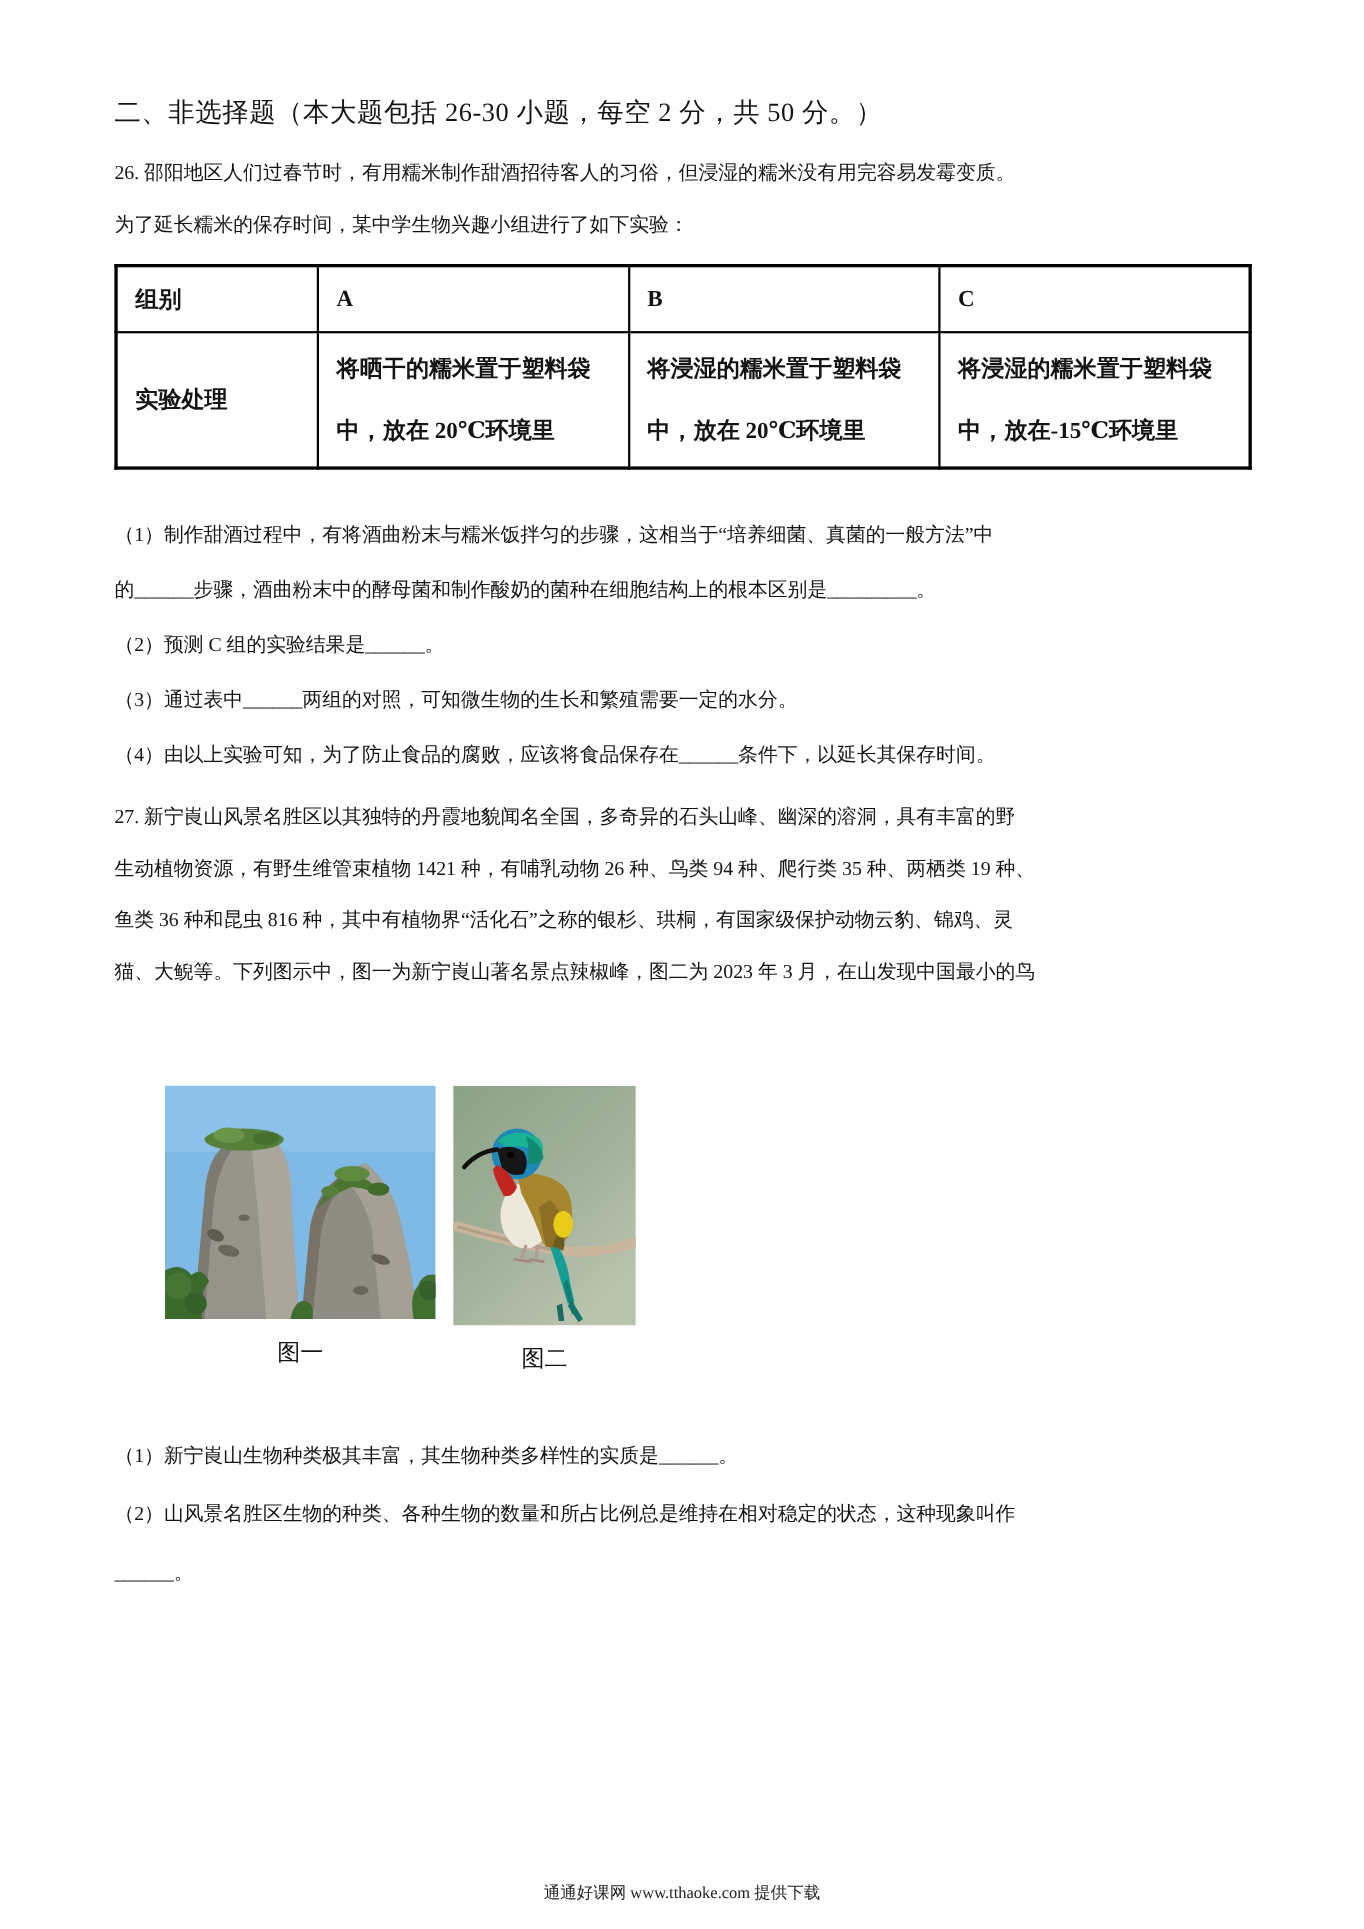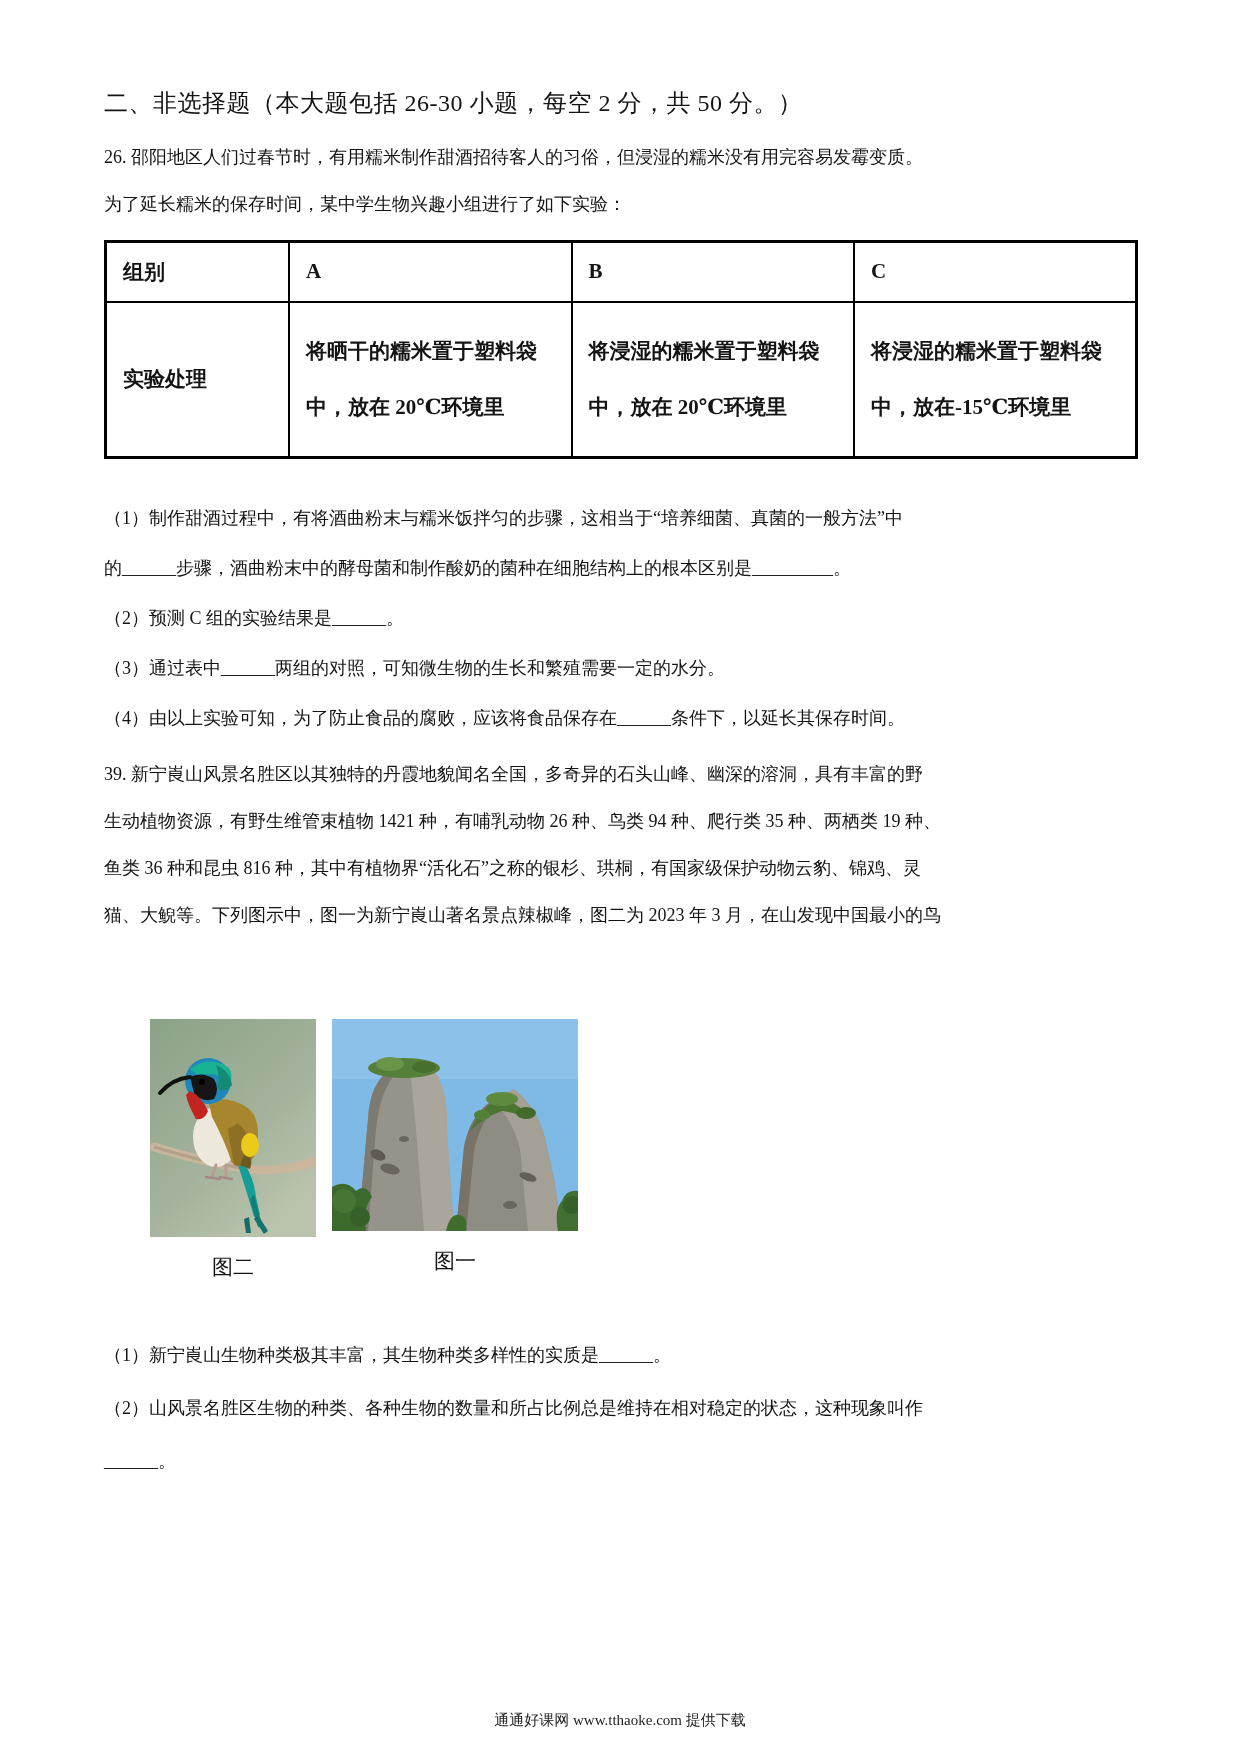--- a/index.html
+++ b/index.html
@@ -36,21 +36,21 @@
   .exp-table td {
     border: 2px solid #000;
     font-size: 21px;
     padding: 0 16px;
     vertical-align: middle;
     font-weight: bold;
   }
   .exp-table .col-label { width: 17.8%; }
   .exp-table .col-group { width: 27.4%; }
   .exp-table tr.row-head td { height: 60px; }
-  .exp-table tr.row-treat td { height: 156px; line-height: 56px; }
+  .exp-table tr.row-treat td { height: 124px; line-height: 56px; }
   .exp-table tr.row-result td { height: 112px; line-height: 46px; }
   .q26-questions { margin-top: 34px; }
   .q26-questions .para { line-height: 50px; }
   .q27-intro { margin-top: 8px; }
   .q27-intro .para { line-height: 47px; text-align: justify; }
   .figures-row {
     margin-top: 80px;
     margin-left: 46px;
     display: flex;
     align-items: flex-start;
@@ -102,27 +102,61 @@
 
   <div class="q26-questions">
     <p class="para">（1）制作甜酒过程中，有将酒曲粉末与糯米饭拌匀的步骤，这相当于“培养细菌、真菌的一般方法”中</p>
     <p class="para">的______步骤，酒曲粉末中的酵母菌和制作酸奶的菌种在细胞结构上的根本区别是_________。</p>
     <p class="para">（2）预测 C 组的实验结果是______。</p>
     <p class="para">（3）通过表中______两组的对照，可知微生物的生长和繁殖需要一定的水分。</p>
     <p class="para">（4）由以上实验可知，为了防止食品的腐败，应该将食品保存在______条件下，以延长其保存时间。</p>
   </div>
 
   <div class="q27-intro">
-    <p class="para">39. 新宁崀山风景名胜区以其独特的丹霞地貌闻名全国，多奇异的石头山峰、幽深的溶洞，具有丰富的野</p>
+    <p class="para">27. 新宁崀山风景名胜区以其独特的丹霞地貌闻名全国，多奇异的石头山峰、幽深的溶洞，具有丰富的野</p>
     <p class="para">生动植物资源，有野生维管束植物 1421 种，有哺乳动物 26 种、鸟类 94 种、爬行类 35 种、两栖类 19 种、</p>
     <p class="para">鱼类 36 种和昆虫 816 种，其中有植物界“活化石”之称的银杉、珙桐，有国家级保护动物云豹、锦鸡、灵</p>
     <p class="para">猫、大鲵等。下列图示中，图一为新宁崀山著名景点辣椒峰，图二为 2023 年 3 月，在山发现中国最小的鸟</p>
   </div>
 
   <div class="figures-row">
+    <div class="figure-box">
+      <svg class="figure-frame" width="246" height="212" viewBox="0 0 246 212" xmlns="http://www.w3.org/2000/svg">
+        <rect width="246" height="212" fill="#7fb9e6"></rect>
+        <rect width="246" height="60" fill="#8cc2ea"></rect>
+
+        <path d="M26,212 L36,100 Q38,62 60,50 Q90,40 104,56 Q114,68 114,102 L122,212 Z" fill="#96938a"></path>
+        <path d="M78,46 Q102,44 108,62 Q116,78 115,110 L122,212 L92,212 L84,110 Q80,70 78,46 Z" fill="#aba69b"></path>
+        <path d="M36,100 Q38,62 60,50 L66,52 Q48,70 44,110 L36,212 L26,212 Z" fill="#7d7a72"></path>
+        <ellipse cx="72" cy="49" rx="36" ry="10" fill="#55803a"></ellipse>
+        <ellipse cx="58" cy="45" rx="14" ry="7" fill="#6a9447"></ellipse>
+        <ellipse cx="92" cy="48" rx="12" ry="6" fill="#47702f"></ellipse>
+        <ellipse cx="46" cy="136" rx="8" ry="5" fill="#5f5b52" transform="rotate(25 46 136)"></ellipse>
+        <ellipse cx="58" cy="150" rx="10" ry="5" fill="#6a665c" transform="rotate(15 58 150)"></ellipse>
+        <ellipse cx="72" cy="120" rx="5" ry="3" fill="#6a665c"></ellipse>
+
+        <path d="M124,212 L132,128 Q138,96 160,82 L182,70 Q208,92 214,124 L222,160 L230,212 Z" fill="#8f8c83"></path>
+        <path d="M160,82 L182,70 Q208,92 214,124 L222,160 L230,212 L196,212 L188,130 Q180,98 160,82 Z" fill="#a5a096"></path>
+        <path d="M132,128 Q138,96 160,82 L166,86 Q148,102 142,132 L134,212 L124,212 Z" fill="#787267"></path>
+        <path d="M138,112 Q150,88 168,78 Q186,84 200,100 Q186,94 170,92 Q152,98 138,112 Z" fill="#4b7631"></path>
+        <ellipse cx="170" cy="80" rx="16" ry="7" fill="#5d8a3e"></ellipse>
+        <ellipse cx="194" cy="94" rx="10" ry="6" fill="#426b2b"></ellipse>
+        <ellipse cx="150" cy="96" rx="8" ry="5" fill="#55803a"></ellipse>
+        <ellipse cx="196" cy="158" rx="9" ry="4" fill="#635f55" transform="rotate(20 196 158)"></ellipse>
+        <ellipse cx="178" cy="186" rx="7" ry="4" fill="#6a665c"></ellipse>
+
+        <path d="M0,212 L0,168 Q14,160 24,172 Q34,164 40,178 Q30,190 34,212 Z" fill="#3c6a2c"></path>
+        <circle cx="12" cy="182" r="12" fill="#477534"></circle>
+        <circle cx="28" cy="198" r="10" fill="#35602a"></circle>
+        <path d="M114,212 Q118,194 128,196 Q136,198 134,212 Z" fill="#3f6d2e"></path>
+        <path d="M226,212 L246,212 L246,172 Q234,170 230,182 Q222,190 226,212 Z" fill="#416f30"></path>
+        <circle cx="240" cy="186" r="9" fill="#35602a"></circle>
+      </svg>
+      <div class="figure-label">图一</div>
+    </div>
     <div class="figure-box">
       <svg class="figure-frame" width="166" height="218" viewBox="0 0 166 218" xmlns="http://www.w3.org/2000/svg">
         <defs>
           <linearGradient id="birdbg" x1="0" y1="0" x2="0.7" y2="1">
             <stop offset="0" stop-color="#8ba287"></stop>
             <stop offset="0.6" stop-color="#a3b29c"></stop>
             <stop offset="1" stop-color="#bac3ae"></stop>
           </linearGradient>
         </defs>
         <rect width="166" height="218" fill="url(#birdbg)"></rect>
@@ -152,54 +186,20 @@
 
         <path d="M40,72 Q52,78 58,92 Q54,102 46,100 Q38,86 36,76 Z" fill="#c22420"></path>
 
         <path d="M40,58 Q22,60 10,74" fill="none" stroke="#111" stroke-width="4" stroke-linecap="round"></path>
 
         <path d="M66,146 L62,158 M76,146 L76,158" stroke="#b99a97" stroke-width="3" stroke-linecap="round" fill="none"></path>
         <path d="M56,158 L70,160 M70,158 L82,160" stroke="#a78884" stroke-width="2.5" stroke-linecap="round" fill="none"></path>
       </svg>
       <div class="figure-label">图二</div>
     </div>
-    <div class="figure-box">
-      <svg class="figure-frame" width="246" height="212" viewBox="0 0 246 212" xmlns="http://www.w3.org/2000/svg">
-        <rect width="246" height="212" fill="#7fb9e6"></rect>
-        <rect width="246" height="60" fill="#8cc2ea"></rect>
-
-        <path d="M26,212 L36,100 Q38,62 60,50 Q90,40 104,56 Q114,68 114,102 L122,212 Z" fill="#96938a"></path>
-        <path d="M78,46 Q102,44 108,62 Q116,78 115,110 L122,212 L92,212 L84,110 Q80,70 78,46 Z" fill="#aba69b"></path>
-        <path d="M36,100 Q38,62 60,50 L66,52 Q48,70 44,110 L36,212 L26,212 Z" fill="#7d7a72"></path>
-        <ellipse cx="72" cy="49" rx="36" ry="10" fill="#55803a"></ellipse>
-        <ellipse cx="58" cy="45" rx="14" ry="7" fill="#6a9447"></ellipse>
-        <ellipse cx="92" cy="48" rx="12" ry="6" fill="#47702f"></ellipse>
-        <ellipse cx="46" cy="136" rx="8" ry="5" fill="#5f5b52" transform="rotate(25 46 136)"></ellipse>
-        <ellipse cx="58" cy="150" rx="10" ry="5" fill="#6a665c" transform="rotate(15 58 150)"></ellipse>
-        <ellipse cx="72" cy="120" rx="5" ry="3" fill="#6a665c"></ellipse>
-
-        <path d="M124,212 L132,128 Q138,96 160,82 L182,70 Q208,92 214,124 L222,160 L230,212 Z" fill="#8f8c83"></path>
-        <path d="M160,82 L182,70 Q208,92 214,124 L222,160 L230,212 L196,212 L188,130 Q180,98 160,82 Z" fill="#a5a096"></path>
-        <path d="M132,128 Q138,96 160,82 L166,86 Q148,102 142,132 L134,212 L124,212 Z" fill="#787267"></path>
-        <path d="M138,112 Q150,88 168,78 Q186,84 200,100 Q186,94 170,92 Q152,98 138,112 Z" fill="#4b7631"></path>
-        <ellipse cx="170" cy="80" rx="16" ry="7" fill="#5d8a3e"></ellipse>
-        <ellipse cx="194" cy="94" rx="10" ry="6" fill="#426b2b"></ellipse>
-        <ellipse cx="150" cy="96" rx="8" ry="5" fill="#55803a"></ellipse>
-        <ellipse cx="196" cy="158" rx="9" ry="4" fill="#635f55" transform="rotate(20 196 158)"></ellipse>
-        <ellipse cx="178" cy="186" rx="7" ry="4" fill="#6a665c"></ellipse>
-
-        <path d="M0,212 L0,168 Q14,160 24,172 Q34,164 40,178 Q30,190 34,212 Z" fill="#3c6a2c"></path>
-        <circle cx="12" cy="182" r="12" fill="#477534"></circle>
-        <circle cx="28" cy="198" r="10" fill="#35602a"></circle>
-        <path d="M114,212 Q118,194 128,196 Q136,198 134,212 Z" fill="#3f6d2e"></path>
-        <path d="M226,212 L246,212 L246,172 Q234,170 230,182 Q222,190 226,212 Z" fill="#416f30"></path>
-        <circle cx="240" cy="186" r="9" fill="#35602a"></circle>
-      </svg>
-      <div class="figure-label">图一</div>
-    </div>
   </div>
 
   <div class="q27-questions">
     <p class="para">（1）新宁崀山生物种类极其丰富，其生物种类多样性的实质是______。</p>
     <p class="para">（2）山风景名胜区生物的种类、各种生物的数量和所占比例总是维持在相对稳定的状态，这种现象叫作</p>
     <p class="para">______。</p>
   </div>
 
   <div class="footer">通通好课网  www.tthaoke.com  提供下载</div>
 

